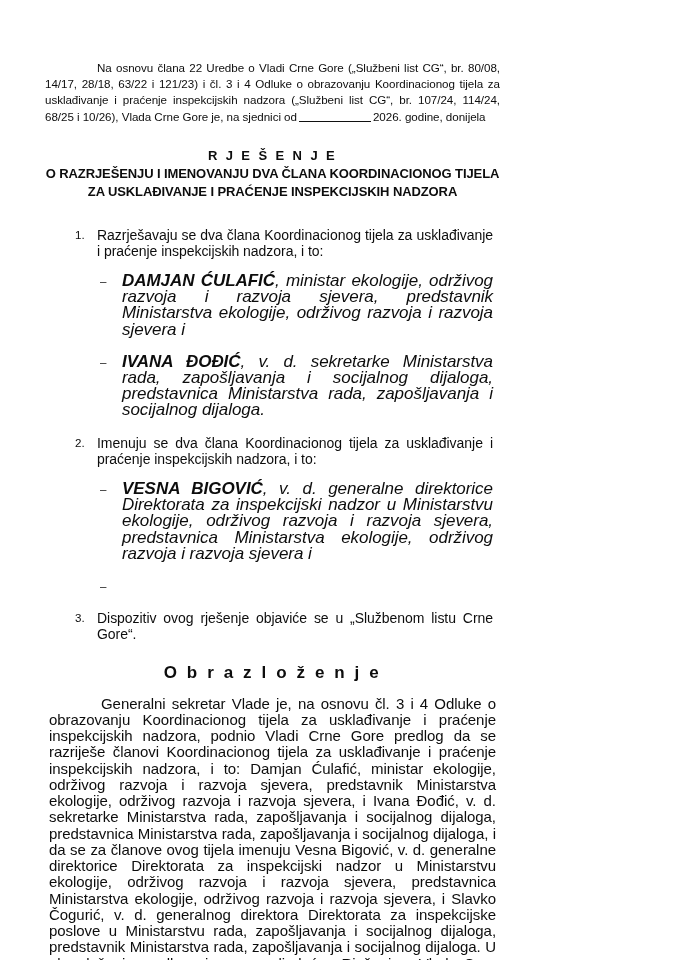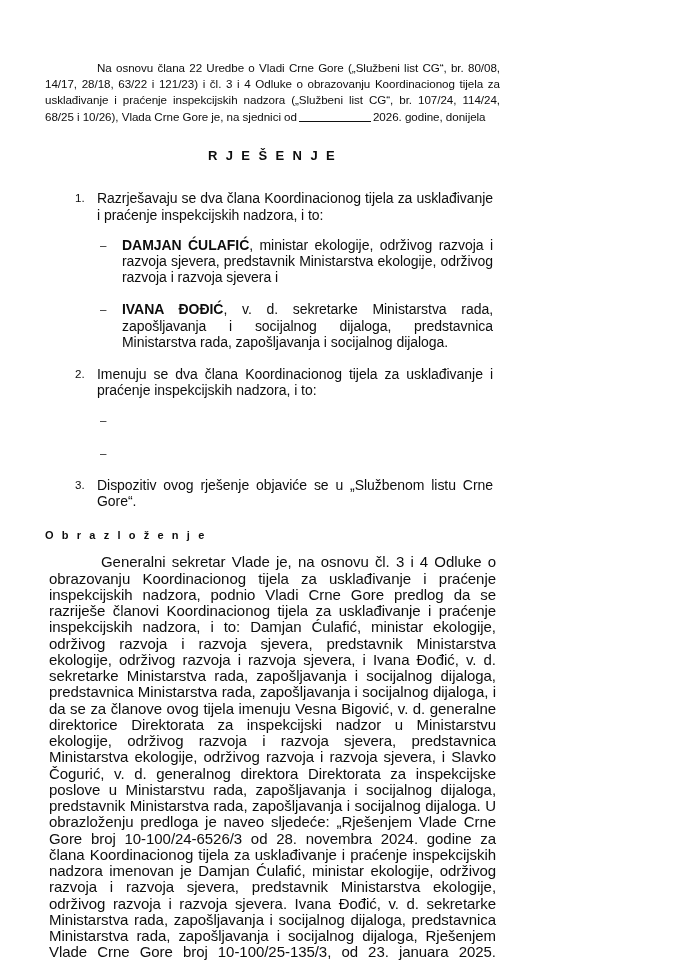--- a/index.html
+++ b/index.html
@@ -93,33 +93,34 @@
   }
   .dash-mark {
     flex: 0 0 auto;
     width: 22px;
     margin-left: 55px;
     font-size: 11.6px;
     line-height: 16.2px;
   }
   .dash-body {
     flex: 1 1 auto;
-    font-size: 14px;
+    font-size: 17px;
     line-height: 16.2px;
     text-align: justify;
     padding-right: 7px;
     letter-spacing: -0.04px;
+    font-style: italic;
   }
   .dash-body b { font-weight: bold; }
 
   
   .expl-heading {
-    text-align: left;
+    text-align: center;
     font-weight: bold;
-    font-size: 11px;
+    font-size: 17px;
     letter-spacing: 2.6px;
     margin-top: 12px;
     margin-bottom: 13px;
   }
 
   
   .expl-body {
     font-size: 15px;
     line-height: 16.25px;
     text-align: justify;
@@ -131,20 +132,21 @@
 </style>
 </head>
 <body>
 
 <div class="page">
 
   <p class="preamble"><span>Na osnovu člana 22 Uredbe o Vladi Crne Gore („Službeni list CG“, br. 80/08, 14/17, 28/18, 63/22 i 121/23) i čl. 3 i 4 Odluke o obrazovanju Koordinacionog tijela za usklađivanje i praćenje inspekcijskih nadzora („Službeni list CG“, br. 107/24, 114/24, 68/25 i 10/26), Vlada Crne Gore je, na sjednici od</span><span class="blank-line"></span><span>2026. godine, donijela</span></p>
 
   <div class="title-block">
     <div class="title-main">R J E Š E N J E</div>
+    <div class="title-sub">O RAZRJEŠENJU I IMENOVANJU DVA ČLANA KOORDINACIONOG TIJELA ZA USKLAĐIVANJE I PRAĆENJE INSPEKCIJSKIH NADZORA</div>
   </div>
 
   <div class="clauses">
 
     <div class="clause tight">
       <div class="clause-num">1.</div>
       <div class="clause-body">Razrješavaju se dva člana Koordinacionog tijela za usklađivanje i praćenje inspekcijskih nadzora, i to:</div>
     </div>
 
     <div class="dash-item">
@@ -157,20 +159,21 @@
       <div class="dash-body"><b>IVANA ĐOĐIĆ</b><span>, v. d. sekretarke Ministarstva rada, zapošljavanja i socijalnog dijaloga, predstavnica Ministarstva rada, zapošljavanja i socijalnog dijaloga.</span></div>
     </div>
 
     <div class="clause tight">
       <div class="clause-num">2.</div>
       <div class="clause-body">Imenuju se dva člana Koordinacionog tijela za usklađivanje i praćenje inspekcijskih nadzora, i to:</div>
     </div>
 
     <div class="dash-item">
       <div class="dash-mark">–</div>
+      <div class="dash-body"><b>VESNA BIGOVIĆ</b><span>, v. d. generalne direktorice Direktorata za inspekcijski nadzor u Ministarstvu ekologije, održivog razvoja i razvoja sjevera, predstavnica Ministarstva ekologije, održivog razvoja i razvoja sjevera i</span></div>
     </div>
 
     <div class="dash-item">
       <div class="dash-mark">–</div>
     </div>
 
     <div class="clause loose">
       <div class="clause-num">3.</div>
       <div class="clause-body">Dispozitiv ovog rješenje objaviće se u „Službenom listu Crne Gore“.</div>
     </div>

